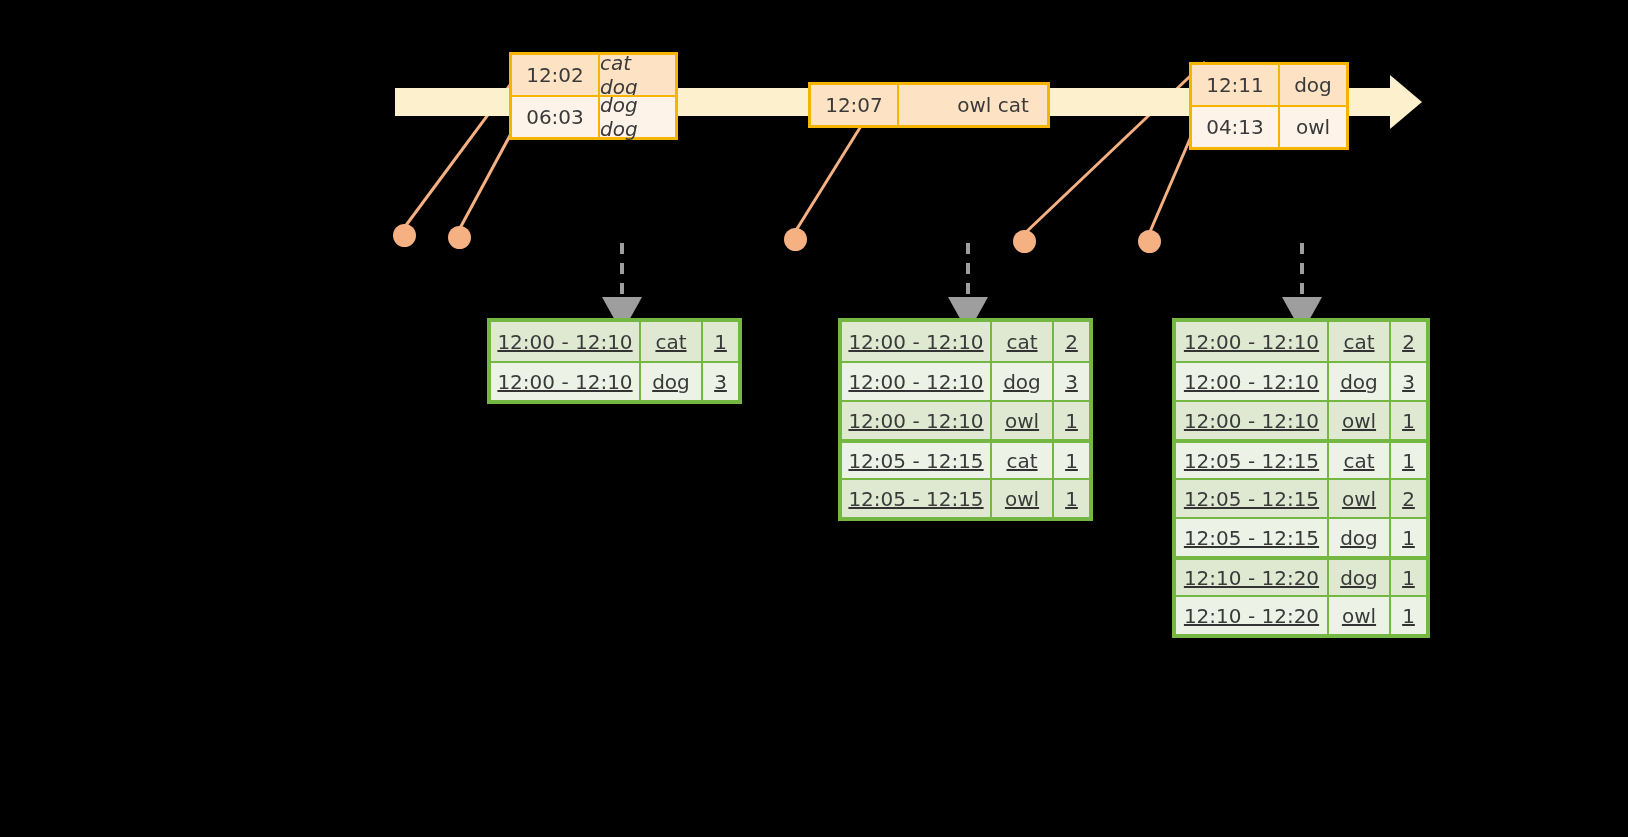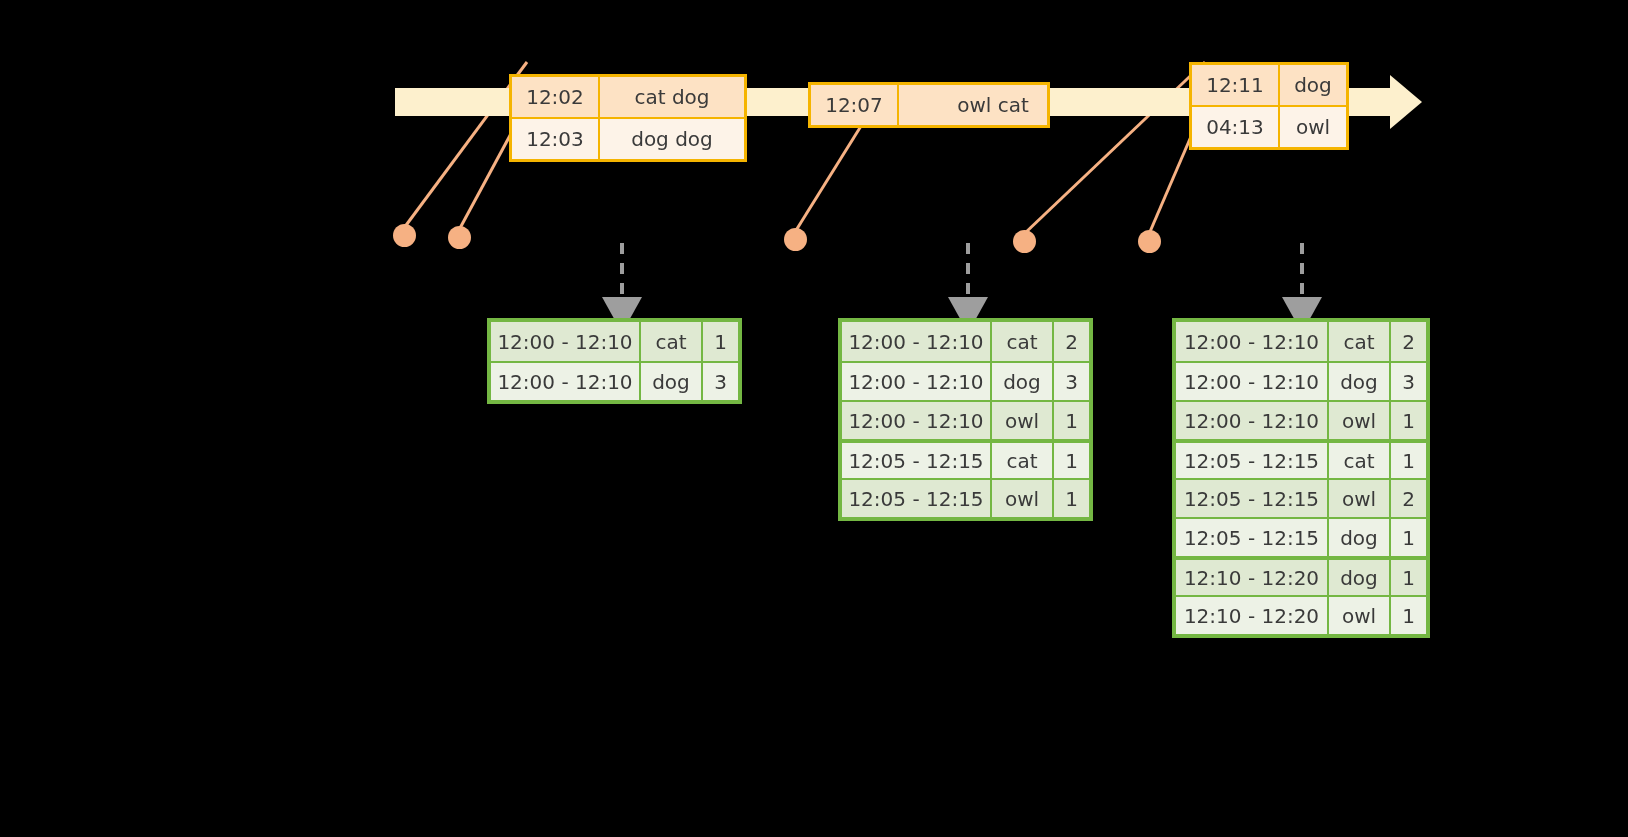--- a/index.html
+++ b/index.html
@@ -75,42 +75,43 @@
     align-items: center;
     justify-content: center;
     background: #fdf3e8;
     font-size: 20px;
     color: #3a3a3a;
     box-sizing: border-box;
   }
   .evt-cell.time { width: 88px; border-right: 2px solid #f5b400; }
   .evt-cell.words { flex: 1; }
 
-  #evt-a { left: 509px; top: 74px; width: 238px; }
-  #evt-a .evt-cell.words { width: 113px; }
+  #evt-a { left: 509px; top: 52px; width: 169px; }
+  #evt-a .evt-cell.words { width: 113px; font-style: italic; }
   #evt-b { left: 808px; top: 82px; width: 242px; }
   #evt-b .evt-cell.words { width: 113px; padding-left: 40px; }
   #evt-c { left: 1189px; top: 62px; width: 160px; }
   #evt-c .evt-cell.words { width: 90px; }
 
   
   .dot {
     position: absolute;
     width: 23px;
     height: 23px;
     border-radius: 50%;
     background: #f6b183;
   }
 
   
   .gtable {
     position: absolute;
     border: 4px solid #74b743;
     box-sizing: border-box;
     background: #eef3e6;
+    text-decoration: underline;
   }
   .grow {
     display: flex;
     flex-direction: row;
     height: 39px;
     box-sizing: border-box;
   }
   .grow + .grow { border-top: 2px solid #74b743; }
   .grow.thick-top { border-top: 4px solid #74b743; }
   .gcell {
@@ -168,21 +169,21 @@
 
   <div class="timeline-bar"></div>
   <div class="timeline-arrow"></div>
 
   <div class="evt" id="evt-a">
     <div class="evt-row alt">
       <div class="evt-cell time">12:02</div>
       <div class="evt-cell words">cat dog</div>
     </div>
     <div class="evt-row">
-      <div class="evt-cell time">12:03</div>
+      <div class="evt-cell time">06:03</div>
       <div class="evt-cell words">dog dog</div>
     </div>
   </div>
 
   <div class="evt" id="evt-b">
     <div class="evt-row alt">
       <div class="evt-cell time">12:07</div>
       <div class="evt-cell words">owl cat</div>
     </div>
   </div>

